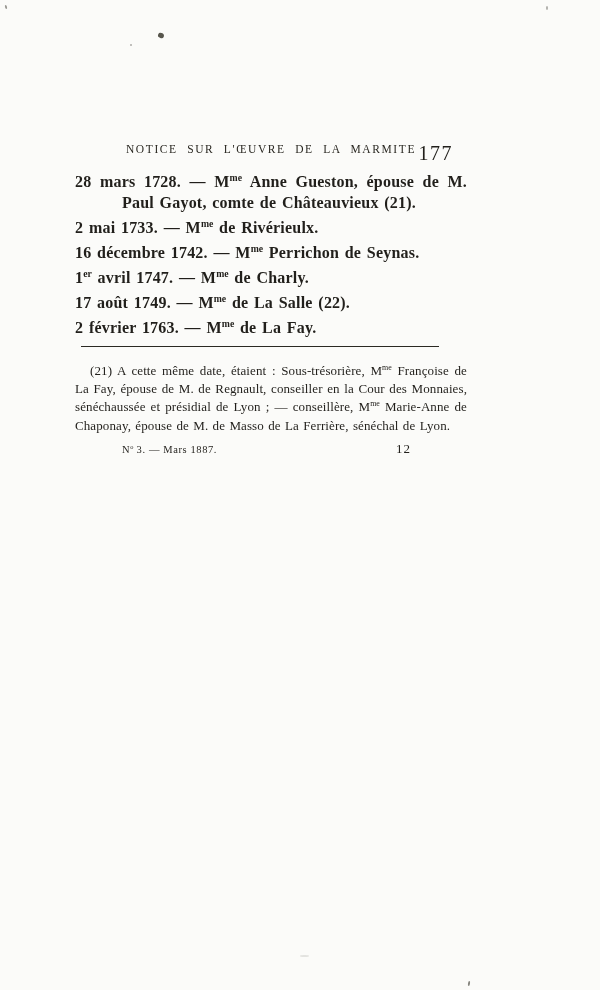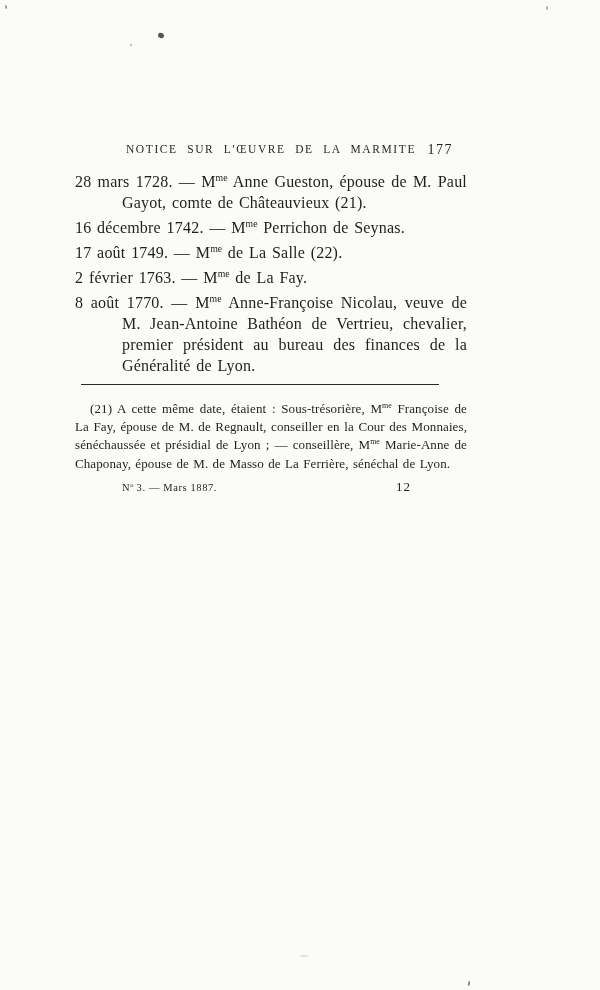--- a/index.html
+++ b/index.html
@@ -34,32 +34,33 @@
     text-align: center;
     font-size: 11.5px;
     letter-spacing: 1.6px;
     word-spacing: 5px;
     white-space: nowrap;
     color: #2a2822;
   }
   .page-number {
     position: absolute;
     right: 14px; top: -1px;
-    font-size: 14px;
+    font-size: 20px;
     letter-spacing: 1.5px;
   }
   .entry {
     font-size: 16px;
     line-height: 21px;
     margin: 0 0 4px 0;
     padding-left: 47px;
     text-indent: -47px;
     text-align: justify;
     letter-spacing: 0.2px;
     word-spacing: 1.5px;
+    font-weight: bold;
   }
   sup {
     font-size: 61%;
     line-height: 0;
     vertical-align: super;
     letter-spacing: 0;
   }
   .footnote-rule {
     border: none;
     border-top: 1.6px solid #2b2923;
@@ -111,24 +112,25 @@
 
   <div class="content">
 
     <div class="page-header">
       <div class="page-title">NOTICE SUR L'ŒUVRE DE LA MARMITE</div>
       <div class="page-number">177</div>
     </div>
 
     <section>
         <p class="entry">28 mars 1728. — M<sup>me</sup> Anne Gueston, épouse de M. Paul Gayot, comte de Châteauvieux (21).</p>
+        <p class="entry">2 mai 1733. — M<sup>me</sup> de Rivérieulx.</p>
         <p class="entry">16 décembre 1742. — M<sup>me</sup> Perrichon de Seynas.</p>
+        <p class="entry">1<sup>er</sup> avril 1747. — M<sup>me</sup> de Charly.</p>
         <p class="entry">17 août 1749. — M<sup>me</sup> de La Salle (22).</p>
         <p class="entry">2 février 1763. — M<sup>me</sup> de La Fay.</p>
-        <p class="entry">8 août 1770. — M<sup>me</sup> Anne-Françoise Nicolau, veuve de M. Jean-Antoine Bathéon de Vertrieu, chevalier, premier président au bureau des finances de la Généralité de Lyon.</p>
       </section>
 
     <hr class="footnote-rule">
 
     <section>
         <p class="footnote">(21) A cette même date, étaient : Sous-trésorière, M<sup>me</sup> Françoise de La Fay, épouse de M. de Regnault, conseiller en la Cour des Monnaies, sénéchaussée et présidial de Lyon ; — conseillère, M<sup>me</sup> Marie-Anne de Chaponay, épouse de M. de Masso de La Ferrière, sénéchal de Lyon.</p>
       </section>
 
     <div class="page-footer">
       <span class="footer-issue">N<sup>o</sup> 3. — Mars 1887.</span>

